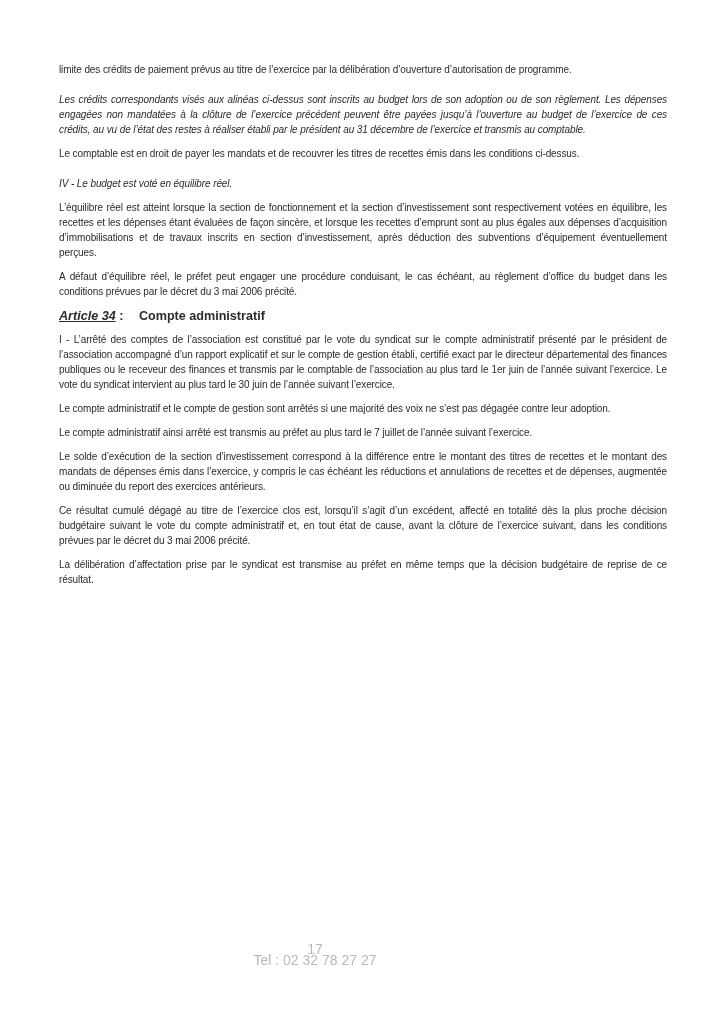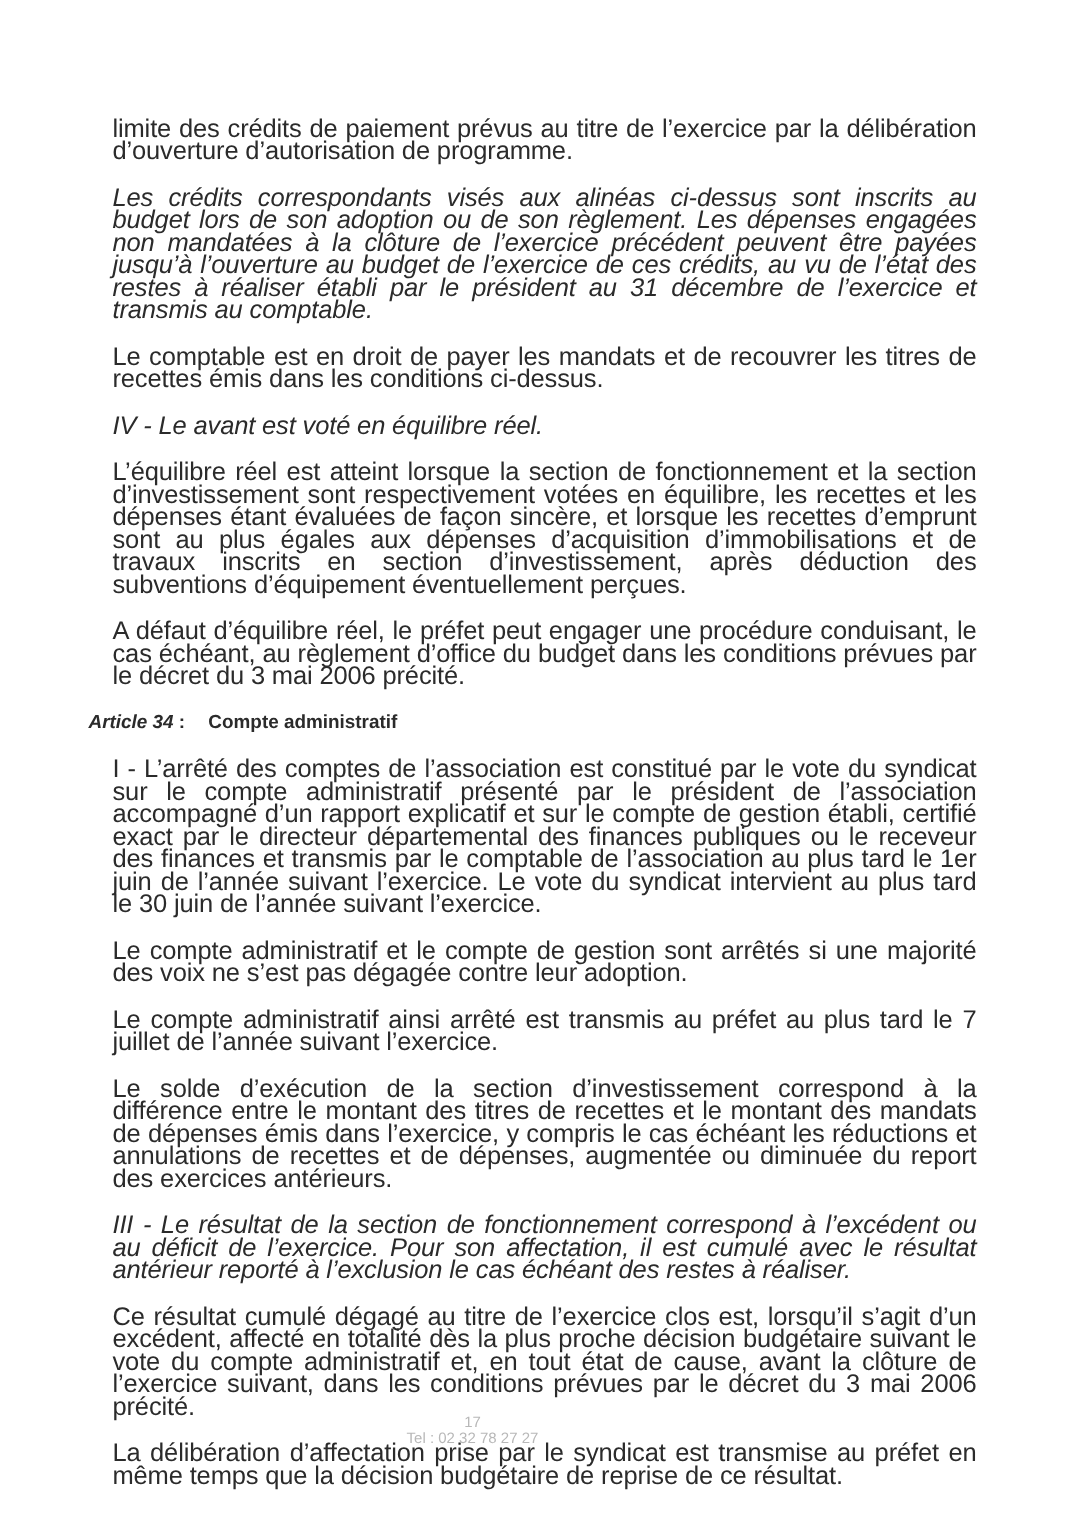--- a/index.html
+++ b/index.html
@@ -15,70 +15,70 @@
       font-family: "Liberation Sans", sans-serif;
       color: #2b2b2b;
     }
     .page {
       position: absolute;
       left: 59px;
       top: 62px;
       width: 608px;
     }
     .p {
-      font-size: 17px;
+      font-size: 10px;
       line-height: 15px;
       text-align: justify;
-      margin: 16px;
+      margin: 0;
       letter-spacing: -0.1px;
     }
     .gap-s { margin-top: 9px; }
     .gap-m { margin-top: 15px; font-style: italic; }
     .heading {
       font-size: 12.6px;
       line-height: 15px;
       font-weight: bold;
       margin: 10px 0 8px 0;
     }
     .heading .art {
       font-style: italic;
+      text-decoration: underline;
     }
     .heading .sep { margin-right: 12px; }
     .footer {
       position: absolute;
       left: 0;
       width: 630px;
       top: 944px;
       text-align: center;
       color: #b8b8b8;
-      font-size: 10px;
+      font-size: 14px;
       line-height: 10.5px;
     }
   </style>
 </head>
 <body>
 
 <div class="page">
   <p class="p">limite des crédits de paiement prévus au titre de l’exercice par la délibération d’ouverture d’autorisation de programme.</p>
   <p class="p gap-m">Les crédits correspondants visés aux alinéas ci-dessus sont inscrits au budget lors de son adoption ou de son règlement. Les dépenses engagées non mandatées à la clôture de l’exercice précédent peuvent être payées jusqu’à l’ouverture au budget de l’exercice de ces crédits, au vu de l’état des restes à réaliser établi par le président au 31 décembre de l’exercice et transmis au comptable.</p>
   <p class="p gap-s">Le comptable est en droit de payer les mandats et de recouvrer les titres de recettes émis dans les conditions ci-dessus.</p>
-  <p class="p gap-m">IV - Le avant est voté en équilibre réel.</p>
+  <p class="p gap-m">IV - Le budget est voté en équilibre réel.</p>
   <p class="p gap-s">L’équilibre réel est atteint lorsque la section de fonctionnement et la section d’investissement sont respectivement votées en équilibre, les recettes et les dépenses étant évaluées de façon sincère, et lorsque les recettes d’emprunt sont au plus égales aux dépenses d’acquisition d’immobilisations et de travaux inscrits en section d’investissement, après déduction des subventions d’équipement éventuellement perçues.</p>
   <p class="p gap-s">A défaut d’équilibre réel, le préfet peut engager une procédure conduisant, le cas échéant, au règlement d’office du budget dans les conditions prévues par le décret du 3 mai 2006 précité.</p>
 
   <div class="heading">
     <span class="art">Article 34</span><span class="sep"> :</span>
     <span>Compte administratif</span>
   </div>
 
   <p class="p">I - L’arrêté des comptes de l’association est constitué par le vote du syndicat sur le compte administratif présenté par le président de l’association accompagné d’un rapport explicatif et sur le compte de gestion établi, certifié exact par le directeur départemental des finances publiques ou le receveur des finances et transmis par le comptable de l’association au plus tard le 1er juin de l’année suivant l’exercice. Le vote du syndicat intervient au plus tard le 30 juin de l’année suivant l’exercice.</p>
   <p class="p gap-s">Le compte administratif et le compte de gestion sont arrêtés si une majorité des voix ne s’est pas dégagée contre leur adoption.</p>
   <p class="p gap-s">Le compte administratif ainsi arrêté est transmis au préfet au plus tard le 7 juillet de l’année suivant l’exercice.</p>
   <p class="p gap-s">Le solde d’exécution de la section d’investissement correspond à la différence entre le montant des titres de recettes et le montant des mandats de dépenses émis dans l’exercice, y compris le cas échéant les réductions et annulations de recettes et de dépenses, augmentée ou diminuée du report des exercices antérieurs.</p>
-  <p class="p gap-m">III - Le résultat de la section de fonctionnement correspond à l’excédent ou au déficit de l’exercice. Pour son affectation, il est cumulé avec le résultat antérieur reporté à l’exclusion le cas échéant des restes à réaliser.</p>
   <p class="p gap-s">Ce résultat cumulé dégagé au titre de l’exercice clos est, lorsqu’il s’agit d’un excédent, affecté en totalité dès la plus proche décision budgétaire suivant le vote du compte administratif et, en tout état de cause, avant la clôture de l’exercice suivant, dans les conditions prévues par le décret du 3 mai 2006 précité.</p>
   <p class="p gap-s">La délibération d’affectation prise par le syndicat est transmise au préfet en même temps que la décision budgétaire de reprise de ce résultat.</p>
 </div>
 
 <div class="footer">
   <div>17</div>
   <div>Tel : 02 32 78 27 27</div>
 </div>
 
 </body></html>

